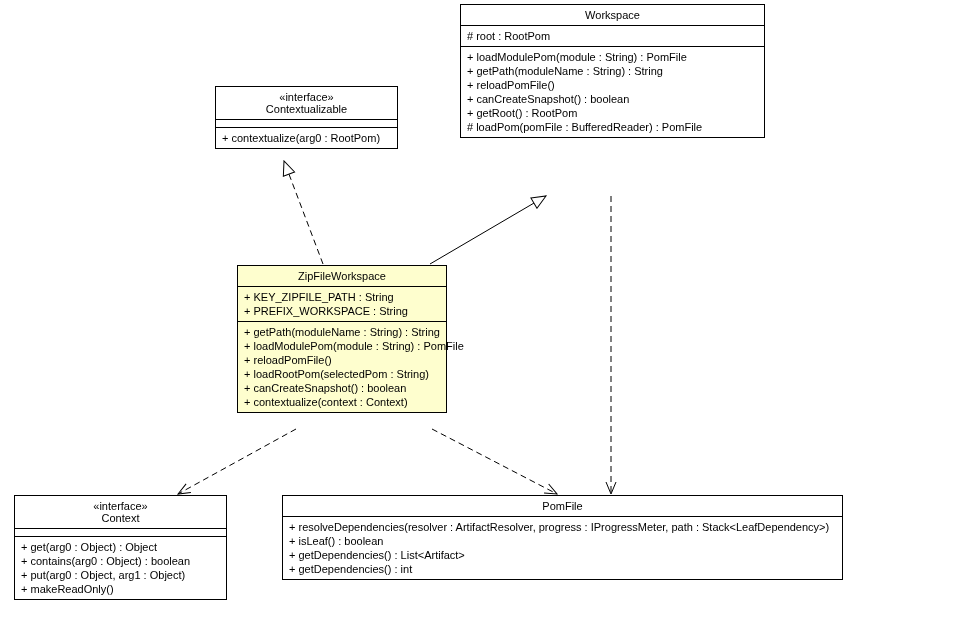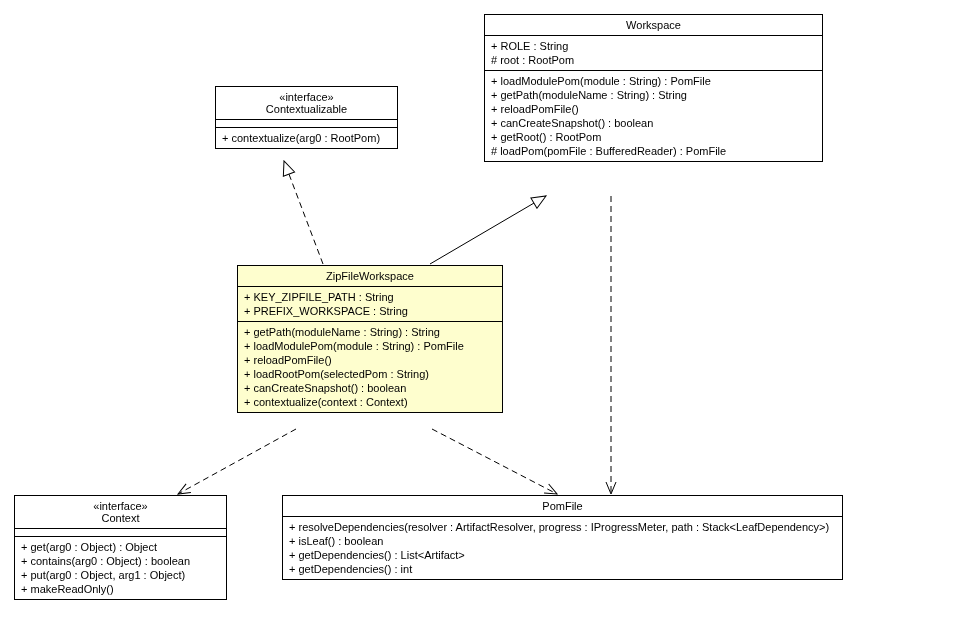--- a/index.html
+++ b/index.html
@@ -80,39 +80,38 @@
   <div class="uml-title">
     <div class="uml-stereotype">«interface»</div>
     <div class="uml-name">Contextualizable</div>
   </div>
   <div class="uml-section" style="min-height:8px;"></div>
   <div class="uml-section">
     <div class="uml-member">+ contextualize(arg0 : RootPom)</div>
   </div>
 </div>
 
-<div class="uml-class" style="left:460px; top:14px; width:339px;margin-left:24px;">
+<div class="uml-class" style="left:460px; top:4px; width:305px;">
   <div class="uml-title">
     <div class="uml-name">Workspace</div>
   </div>
   <div class="uml-section">
-    <div class="uml-member">+ ROLE : String</div>
     <div class="uml-member"># root : RootPom</div>
   </div>
   <div class="uml-section">
     <div class="uml-member">+ loadModulePom(module : String) : PomFile</div>
     <div class="uml-member">+ getPath(moduleName : String) : String</div>
     <div class="uml-member">+ reloadPomFile()</div>
     <div class="uml-member">+ canCreateSnapshot() : boolean</div>
     <div class="uml-member">+ getRoot() : RootPom</div>
     <div class="uml-member"># loadPom(pomFile : BufferedReader) : PomFile</div>
   </div>
 </div>
 
-<div class="uml-class highlighted" style="left:237px; top:265px; width:266px;">
+<div class="uml-class highlighted" style="left:237px; top:265px; width:210px;">
   <div class="uml-title">
     <div class="uml-name">ZipFileWorkspace</div>
   </div>
   <div class="uml-section">
     <div class="uml-member">+ KEY_ZIPFILE_PATH : String</div>
     <div class="uml-member">+ PREFIX_WORKSPACE : String</div>
   </div>
   <div class="uml-section">
     <div class="uml-member">+ getPath(moduleName : String) : String</div>
     <div class="uml-member">+ loadModulePom(module : String) : PomFile</div>

